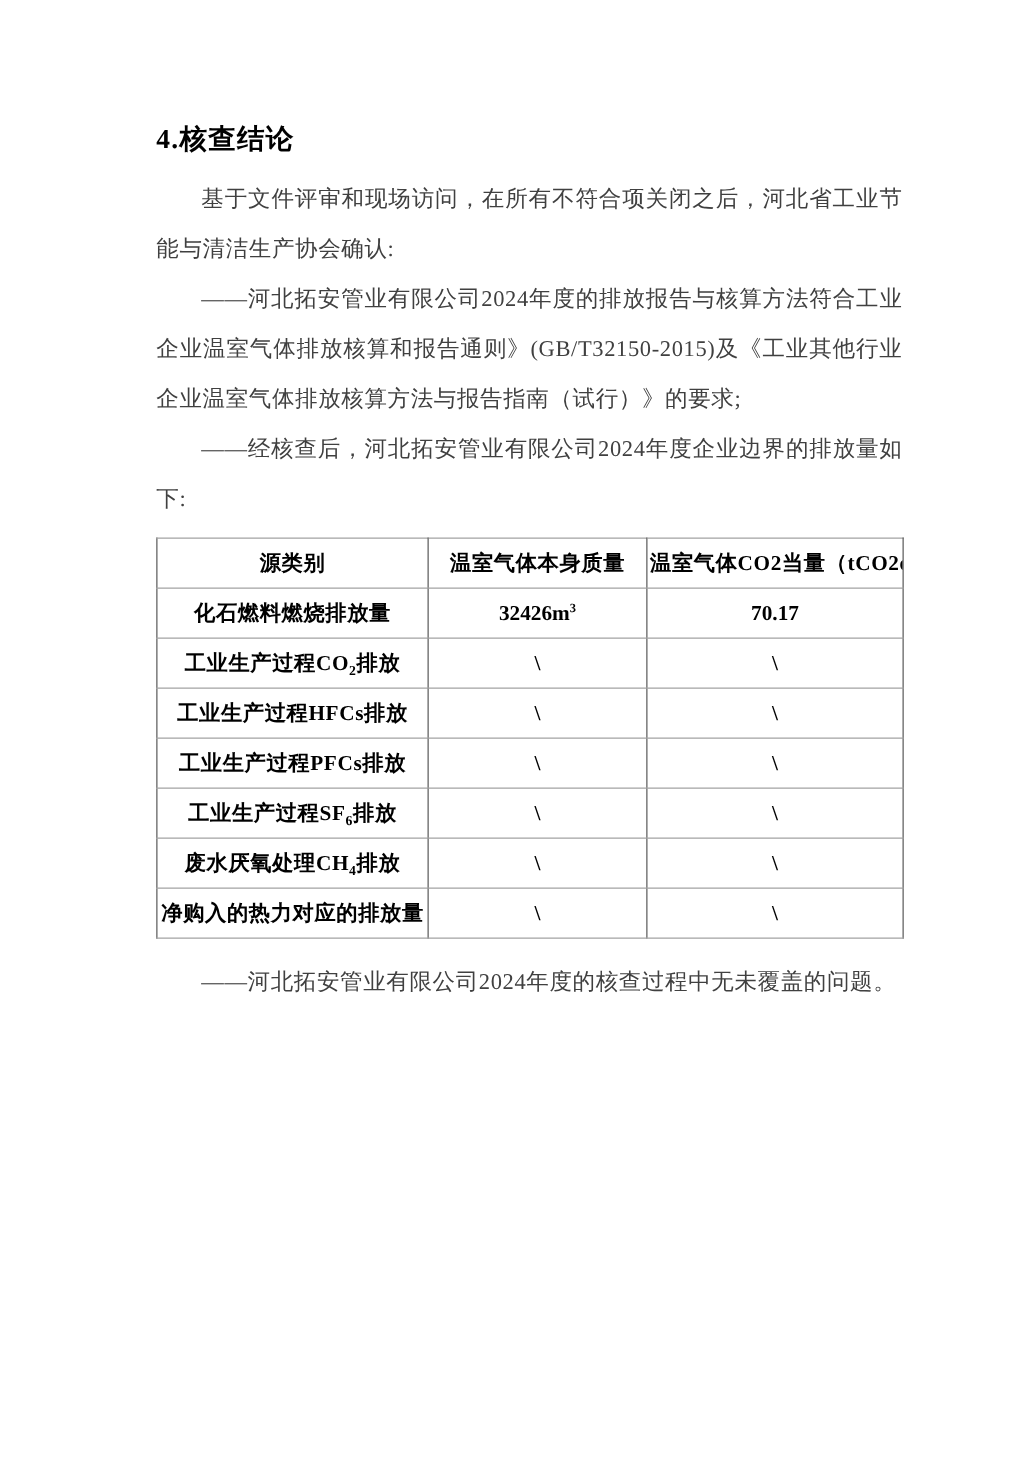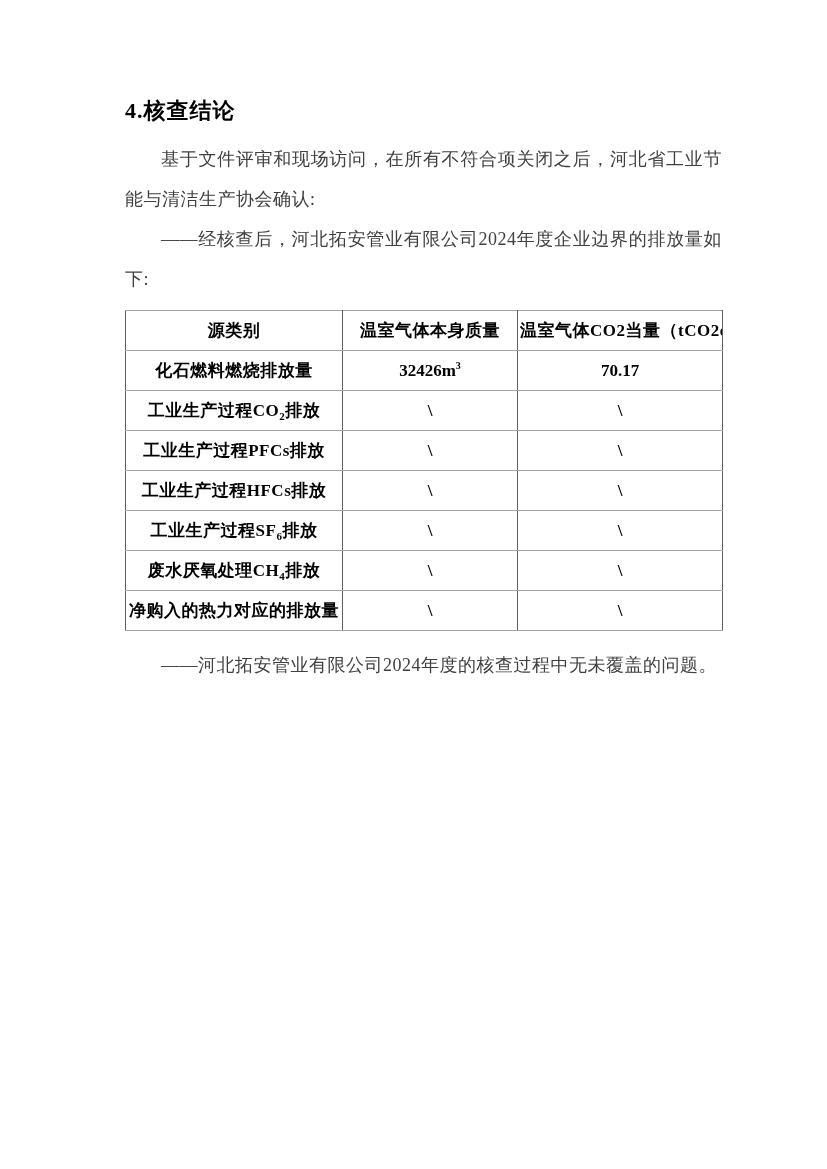--- a/index.html
+++ b/index.html
@@ -44,20 +44,21 @@
 </style>
 </head>
 <body>
 
 <div class="page">
   <div class="content">
 
     <h1 class="heading"><span>4.核查结论</span></h1>
 
     <p class="body-p">基于文件评审和现场访问，在所有不符合项关闭之后，河北省工业节能与清洁生产协会确认:</p>
+    <p class="body-p">——河北拓安管业有限公司2024年度的排放报告与核算方法符合工业企业温室气体排放核算和报告通则》(GB/T32150-2015)及《工业其他行业企业温室气体排放核算方法与报告指南（试行）》的要求;</p>
     <p class="body-p">——经核查后，河北拓安管业有限公司2024年度企业边界的排放量如下:</p>
 
     <table class="em-table">
       <colgroup>
           <col class="col1">
           <col class="col2">
           <col class="col3">
         </colgroup>
       <tbody>
         <tr>
@@ -72,27 +73,27 @@
           <td class="val">70.17</td>
         </tr>
 
         <tr>
           <td class="lbl"><span>工业生产过程CO</span><sub class="sm">2</sub><span>排放</span></td>
           <td class="val"><span>\</span><sup class="sm"></sup></td>
           <td class="val">\</td>
         </tr>
 
         <tr>
-          <td class="lbl"><span>工业生产过程PFCs排放</span><sub class="sm"></sub><span></span></td>
+          <td class="lbl"><span>工业生产过程HFCs排放</span><sub class="sm"></sub><span></span></td>
           <td class="val"><span>\</span><sup class="sm"></sup></td>
           <td class="val">\</td>
         </tr>
 
         <tr>
-          <td class="lbl"><span>工业生产过程HFCs排放</span><sub class="sm"></sub><span></span></td>
+          <td class="lbl"><span>工业生产过程PFCs排放</span><sub class="sm"></sub><span></span></td>
           <td class="val"><span>\</span><sup class="sm"></sup></td>
           <td class="val">\</td>
         </tr>
 
         <tr>
           <td class="lbl"><span>工业生产过程SF</span><sub class="sm">6</sub><span>排放</span></td>
           <td class="val"><span>\</span><sup class="sm"></sup></td>
           <td class="val">\</td>
         </tr>
 

